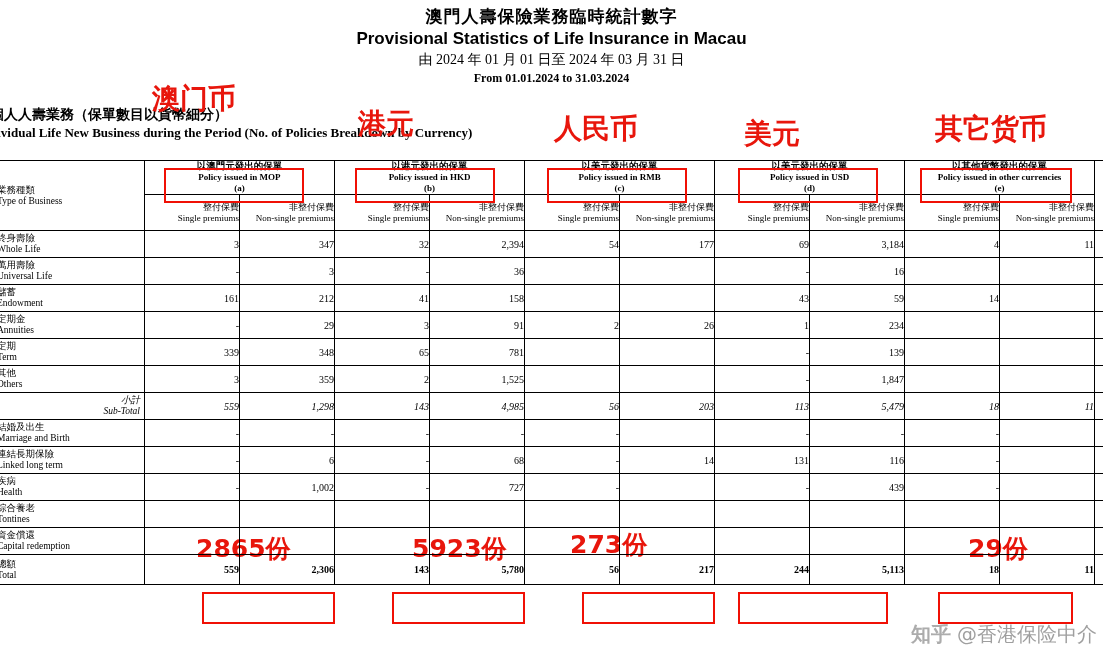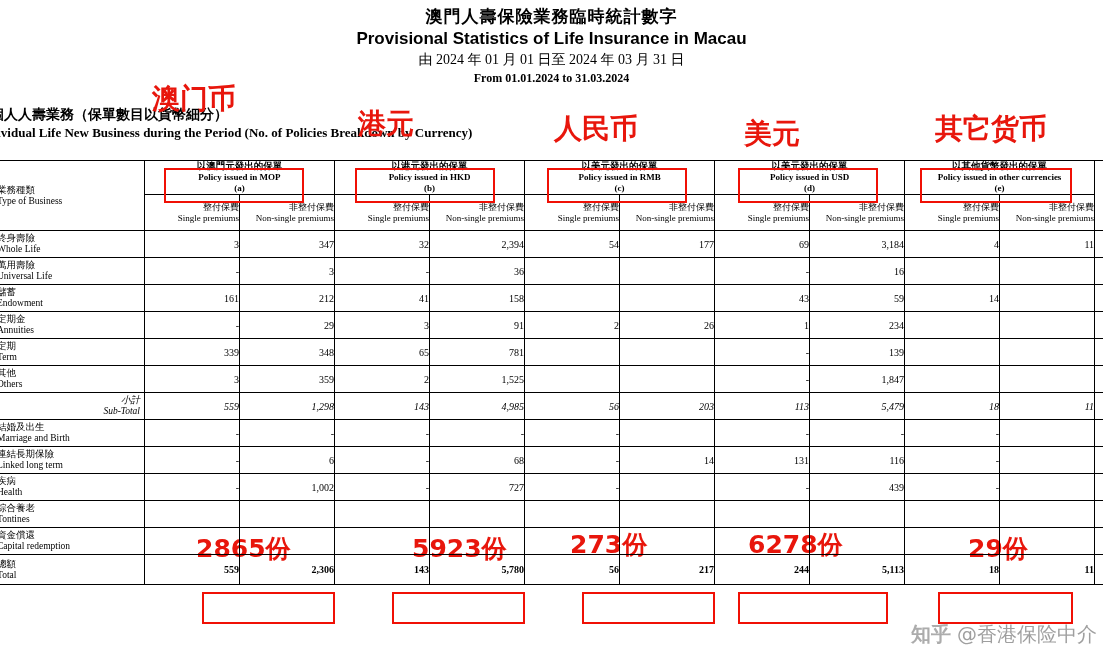--- a/index.html
+++ b/index.html
@@ -196,21 +196,20 @@
 
   <div class="annot annot-cur" style="left:152px; top:80px;">澳门币</div>
   <div class="annot annot-cur" style="left:358px; top:105px;">港元</div>
   <div class="annot annot-cur" style="left:554px; top:110px;">人民币</div>
   <div class="annot annot-cur" style="left:744px; top:115px;">美元</div>
   <div class="annot annot-cur" style="left:935px; top:110px;">其它货币</div>
 
   <div class="annot annot-cnt" style="left:196px; top:532px;">2865份</div>
   <div class="annot annot-cnt" style="left:385px; top:532px;margin-left:27px;">5923份</div>
   <div class="annot annot-cnt" style="left:570px; top:528px;">273份</div>
-  <div class="annot annot-cnt" style="left:748px; top:528px;">6278份</div>
   <div class="annot annot-cnt" style="left:968px; top:532px;">29份</div>
 
   <div class="tbl-wrap">
     <table class="stats">
       <colgroup>
         <col style="width:152px">
         <col style="width:95px">
           <col style="width:95px">
         <col style="width:95px">
           <col style="width:95px">

